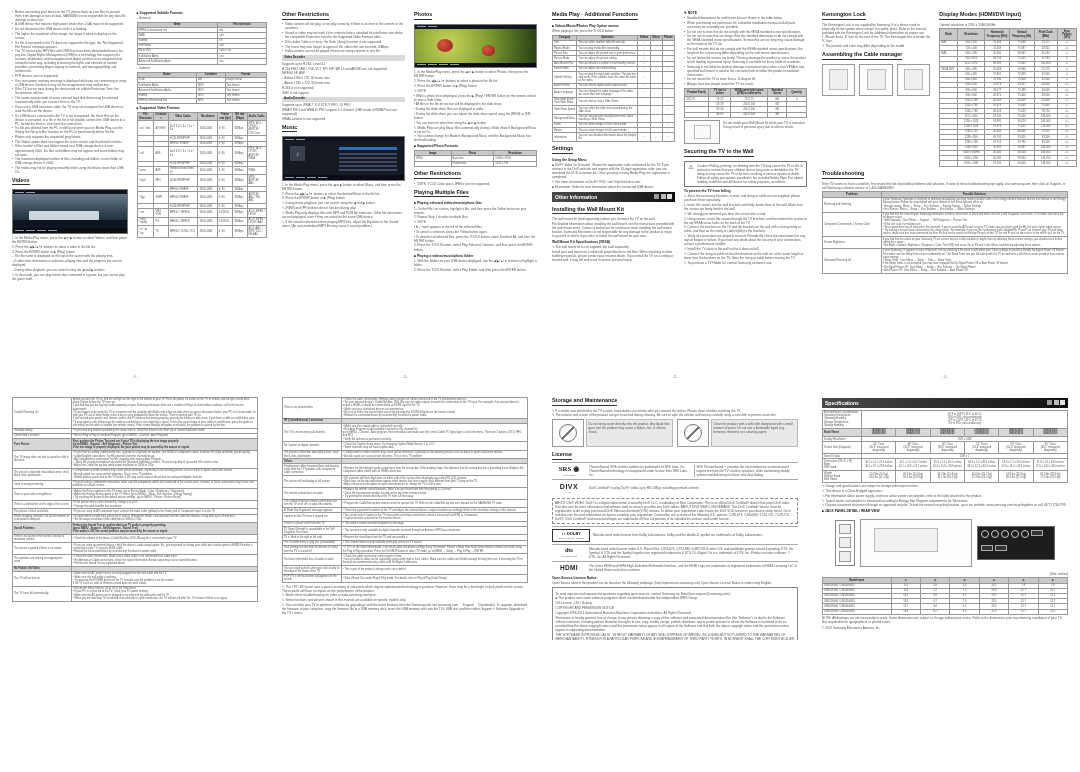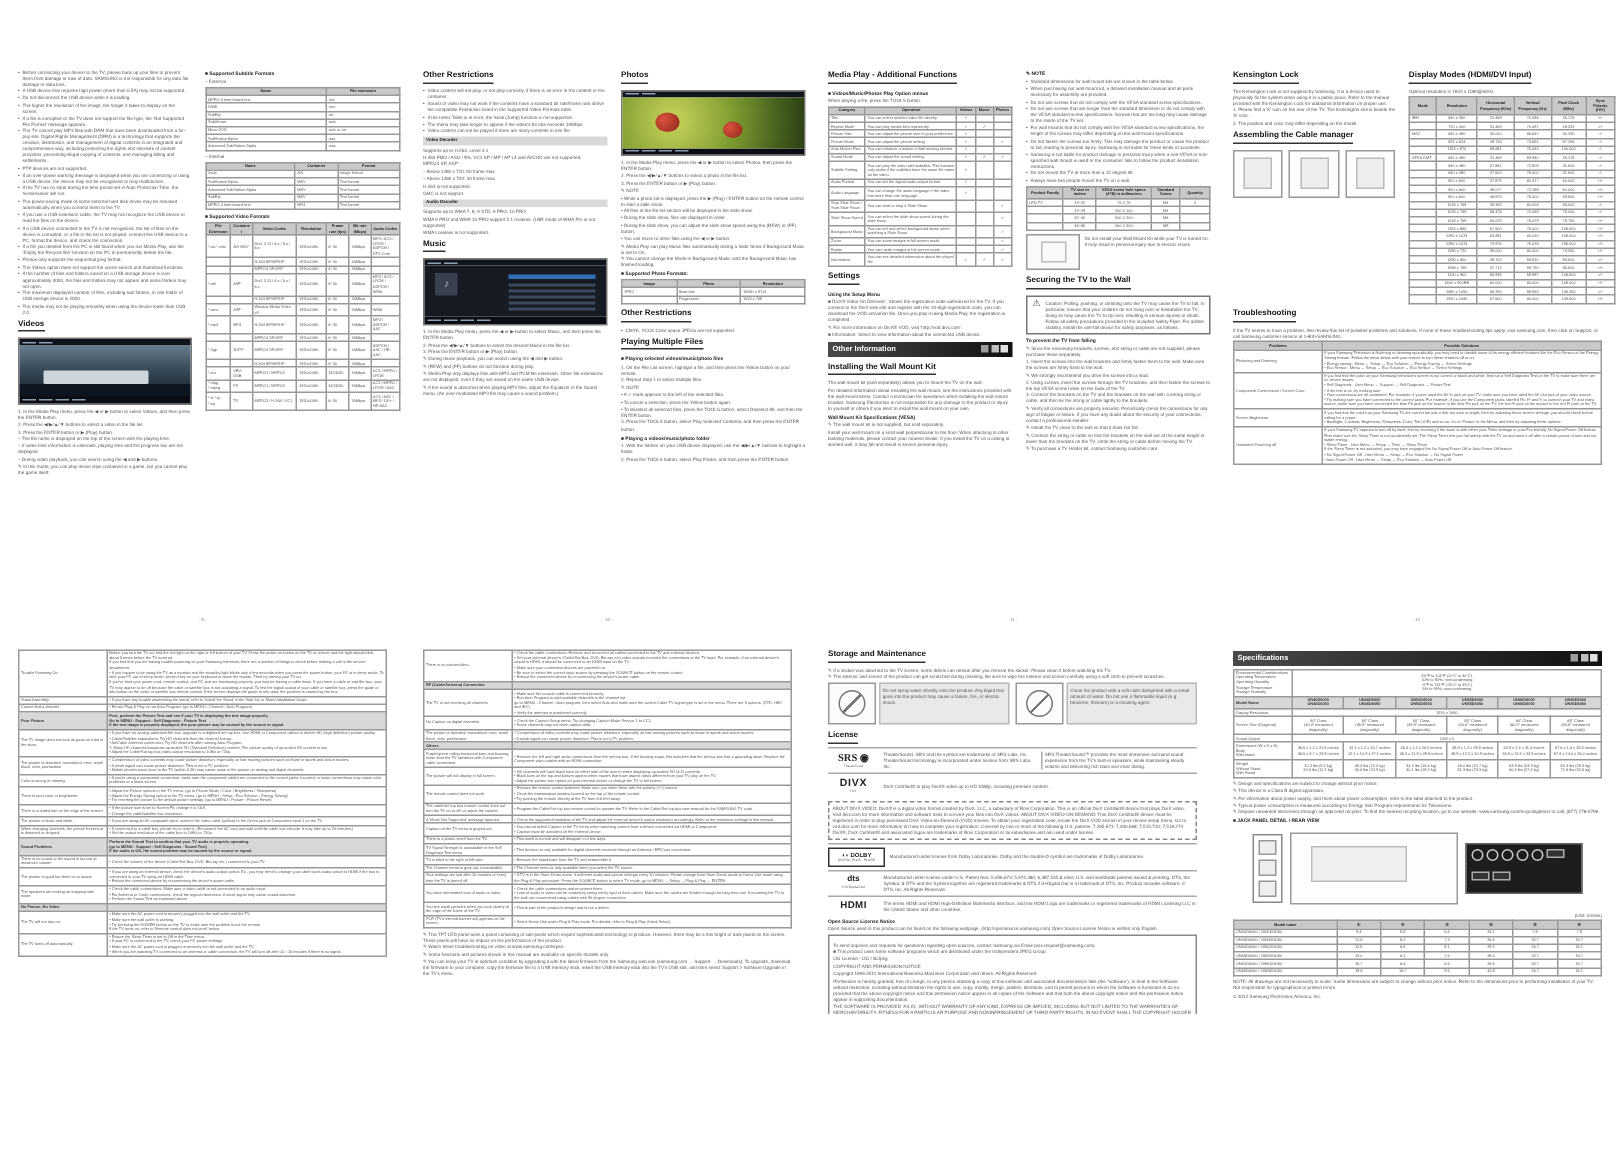--- a/index.html
+++ b/index.html
@@ -1,17 +1,17 @@
 <!DOCTYPE html>
 <html><head>
 <meta charset="utf-8">
 <style>
   html,body{margin:0;padding:0;background:#fff;}
   #sheet{position:relative;width:1080px;height:640px;background:#fff;overflow:hidden;
-         font-family:"Liberation Sans",sans-serif;color:#555;margin-top:36px;}
+         font-family:"Liberation Sans",sans-serif;color:#555;}
   .page{position:absolute;width:270px;height:386px;box-sizing:border-box;
         padding:9px 12px 14px 12px;overflow:hidden;font-size:3.1px;line-height:1.3;}
   .pageno{position:absolute;bottom:6px;left:0;right:0;text-align:center;font-size:3px;color:#888;}
   .cols{display:flex;gap:9px;}
   .col{flex:1;min-width:0;}
   .h{display:inline-block;font-size:5.4px;font-weight:bold;color:#161616;
      border-bottom:0.6px solid #333;padding-bottom:0.8px;margin:3px 0 2px 0;line-height:1.1;}
   .hwrap{display:block;}
   .hb{font-size:3.3px;font-weight:bold;color:#222;margin:2px 0 1px 0;}
   .gray{background:#d9d9d9;font-weight:bold;font-size:3px;color:#222;padding:0.8px 2px;margin:2px 0 1px 0;}

